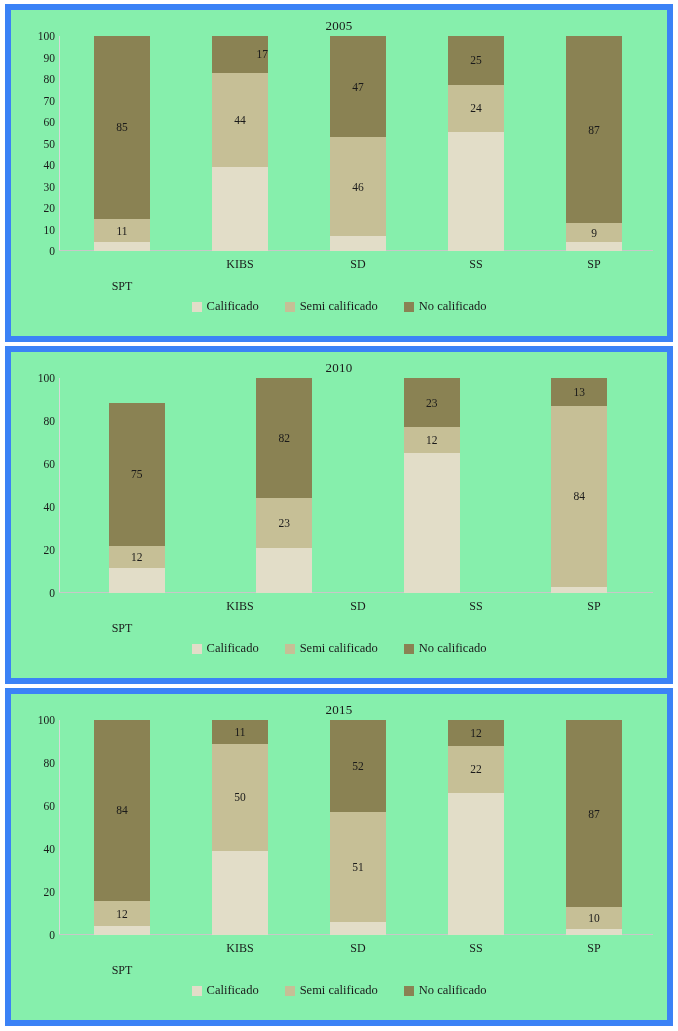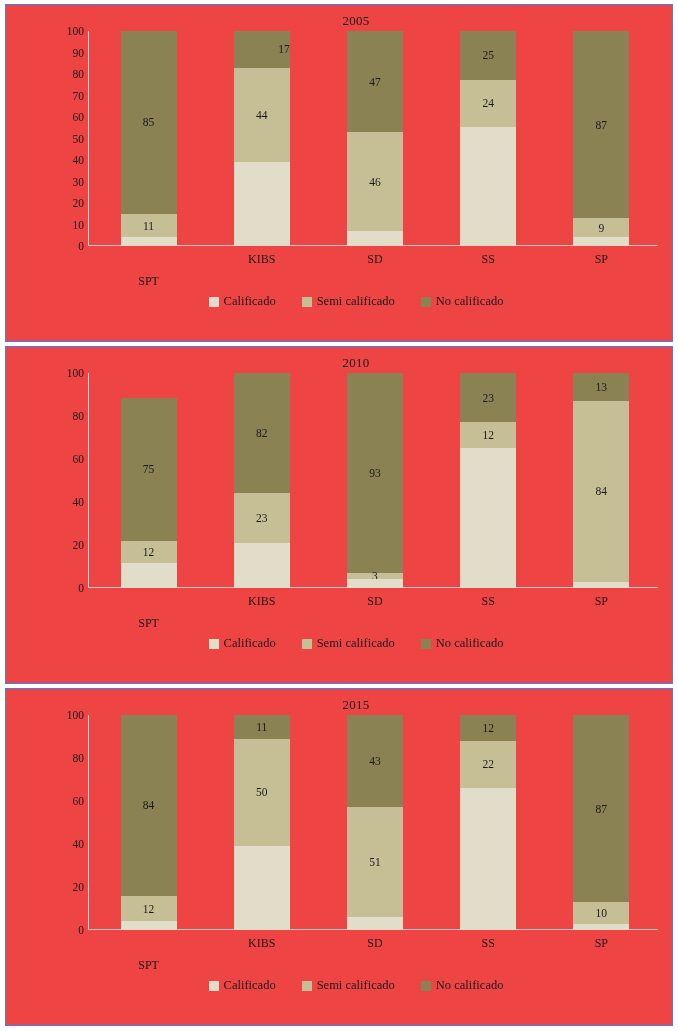--- a/index.html
+++ b/index.html
@@ -16,27 +16,26 @@
   }
   .page {
     width: 678px;
     height: 1031px;
     display: flex;
     flex-direction: column;
     box-sizing: border-box;
     padding: 4px 5px 5px 5px;
   }
   .panel {
-    border: 1px solid #3b82f6;
+    border: 6px solid #3b82f6;
     box-sizing: border-box;
     position: relative;
     flex: 1 1 0;
     margin-bottom: 4px;
-    background: #ef4444;
-    padding-left: 34px;
+    background: #86efac;
   }
   .panel:last-child { margin-bottom: 0; }
 
   .chart-title {
     text-align: center;
     font-size: 13px;
     font-family: "Liberation Serif", serif;
     color: #1a1a1a;
     margin-top: 8px;
     margin-bottom: 2px;
@@ -285,29 +284,20 @@
             <div class="bar-col">
               <div class="seg" style="height: 56%; background: rgb(138, 130, 83);">
                 <span>82</span>
               </div>
               <div class="seg" style="height: 23%; background: rgb(198, 191, 150);">
                 <span>23</span>
               </div>
               <div class="seg" style="height: 21%; background: rgb(226, 221, 200);"></div>
             </div>
             <div class="bar-col">
-              <div class="seg" style="height: 93%; background: rgb(138, 130, 83);">
-                <span>93</span>
-              </div>
-              <div class="seg" style="height: 3%; background: rgb(198, 191, 150);">
-                <span>3</span>
-              </div>
-              <div class="seg" style="height: 4%; background: rgb(226, 221, 200);"></div>
-            </div>
-            <div class="bar-col">
               <div class="seg" style="height: 23%; background: rgb(138, 130, 83);">
                 <span>23</span>
               </div>
               <div class="seg" style="height: 12%; background: rgb(198, 191, 150);">
                 <span>12</span>
               </div>
               <div class="seg" style="height: 65%; background: rgb(226, 221, 200);"></div>
             </div>
             <div class="bar-col">
               <div class="seg" style="height: 13%; background: rgb(138, 130, 83);">
@@ -374,21 +364,21 @@
               <div class="seg" style="height: 11%; background: rgb(138, 130, 83);">
                 <span>11</span>
               </div>
               <div class="seg" style="height: 50%; background: rgb(198, 191, 150);">
                 <span>50</span>
               </div>
               <div class="seg" style="height: 39%; background: rgb(226, 221, 200);"></div>
             </div>
             <div class="bar-col">
               <div class="seg" style="height: 43%; background: rgb(138, 130, 83);">
-                <span>43</span>
+                <span>52</span>
               </div>
               <div class="seg" style="height: 51%; background: rgb(198, 191, 150);">
                 <span>51</span>
               </div>
               <div class="seg" style="height: 6%; background: rgb(226, 221, 200);"></div>
             </div>
             <div class="bar-col">
               <div class="seg" style="height: 12%; background: rgb(138, 130, 83);">
                 <span>12</span>
               </div>

